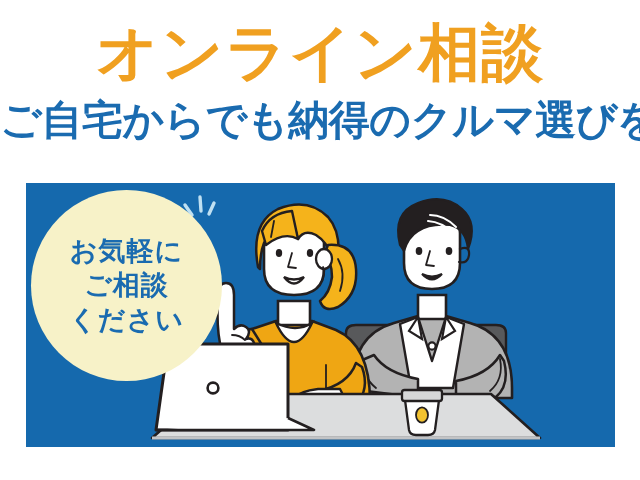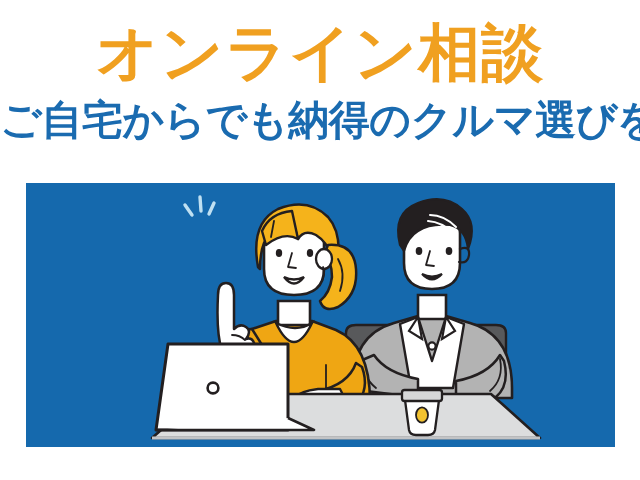--- a/index.html
+++ b/index.html
@@ -187,16 +187,21 @@
         </g>
 
         <g>
           <path d="M379 217 L383 247 Q384 252 390 252 L402 252 Q408 252 409 247 L413 217 Z" fill="#FFFFFF" stroke="#231F20" stroke-width="2.3" stroke-linejoin="round"></path>
           <rect x="376" y="207" width="40" height="11" rx="2.5" fill="#D6D7D8" stroke="#231F20" stroke-width="2.3"></rect>
           <ellipse cx="396" cy="232" rx="6" ry="7.6" fill="#F2C230" stroke="#231F20" stroke-width="1.8"></ellipse>
         </g>
       </svg>
     </div>
 
+    <div class="bubble">
+      <div class="bubble-line">お気軽に</div>
+      <div class="bubble-line">ご相談</div>
+      <div class="bubble-line">ください</div>
+    </div>
 
     <div class="panel-base"></div>
   </div>
 </div>
 
 </body></html>

